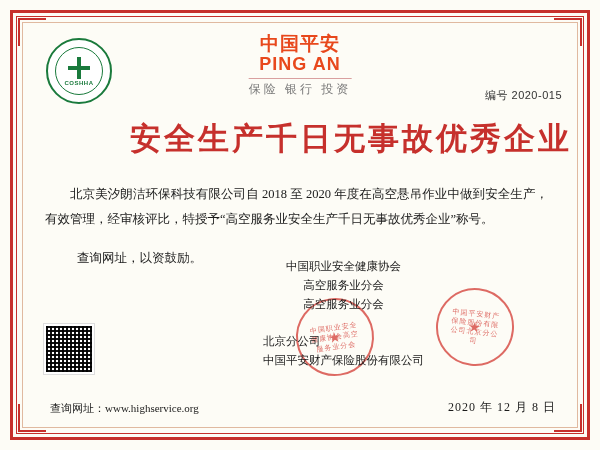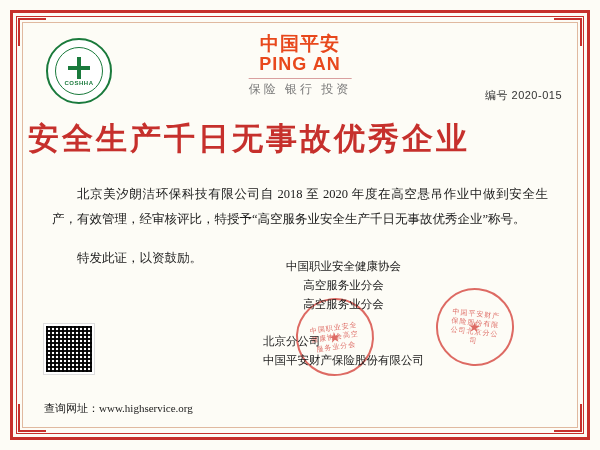--- a/index.html
+++ b/index.html
@@ -150,31 +150,31 @@
     top: 12px;
     font-size: 11px;
     color: #333;
     letter-spacing: 0.5px;
     margin-top: 48px;
   }
 
   
   .title {
     margin-top: 12px;
-    text-align: left;
+    text-align: right;
     color: #c6302c;
     font-family: "Liberation Serif", serif;
     font-size: 31px;
     font-weight: bold;
     letter-spacing: 3px;
   }
 
   
   .body-text {
-    margin: 22px 24px 0 24px;
+    margin: 22px 24px 0 17px;
     font-family: "Liberation Serif", serif;
     font-size: 12.5px;
     line-height: 2.0;
     color: #1b1b1b;
     text-align: justify;
     text-indent: 2em;
   }
   .body-text2 {
     margin: 14px 24px 0 24px;
     font-family: "Liberation Serif", serif;
@@ -242,21 +242,21 @@
   .stamp-a { left: 268px; bottom: 0px; width: 74px; height: 74px; }
   .stamp-b { left: 408px; bottom: 10px; width: 74px; height: 74px; transform: rotate(6deg); }
   .stamp-label {
     width: 70%;
     line-height: 1.3;
   }
 
   
   .footer {
     position: absolute;
-    left: 0;
+    left: 6px;
     right: 0;
     bottom: 6px;
     height: 22px;
   }
   .footer-url {
     position: absolute;
     left: 16px;
     bottom: 0;
     font-size: 11px;
     color: #1b1b1b;
@@ -299,21 +299,21 @@
         <div class="pingan-en">PING AN</div>
         <div class="pingan-sub">保险 银行 投资</div>
       </div>
 
       <div class="serial">编号 2020-015</div>
     </div>
 
     <div class="title">安全生产千日无事故优秀企业</div>
 
     <div class="body-text">北京美汐朗洁环保科技有限公司自 2018 至 2020 年度在高空悬吊作业中做到安全生产，有效管理，经审核评比，特授予“高空服务业安全生产千日无事故优秀企业”称号。</div>
-    <div class="body-text2">特发此证，以资鼓励。</div>
+    <div class="body-text2">查询网址，以资鼓励。</div>
 
     <div class="sign-area">
       <div class="qr"></div>
 
       <div class="stamp stamp-a">
         <span class="star">★</span>
         <span class="stamp-label">中国职业安全健康协会高空服务业分会</span>
       </div>
       <div class="stamp stamp-b">
         <span class="star">★</span>
@@ -328,16 +328,17 @@
         </div>
         <div class="signer-right">
           <div>北京分公司</div>
           <div>中国平安财产保险股份有限公司</div>
         </div>
       </div>
     </div>
 
     <div class="footer">
       <div class="footer-url">查询网址：www.highservice.org</div>
+      <div class="footer-date">2020 年 12 月 8 日</div>
     </div>
 
   </div>
 </div>
 
 </body></html>

